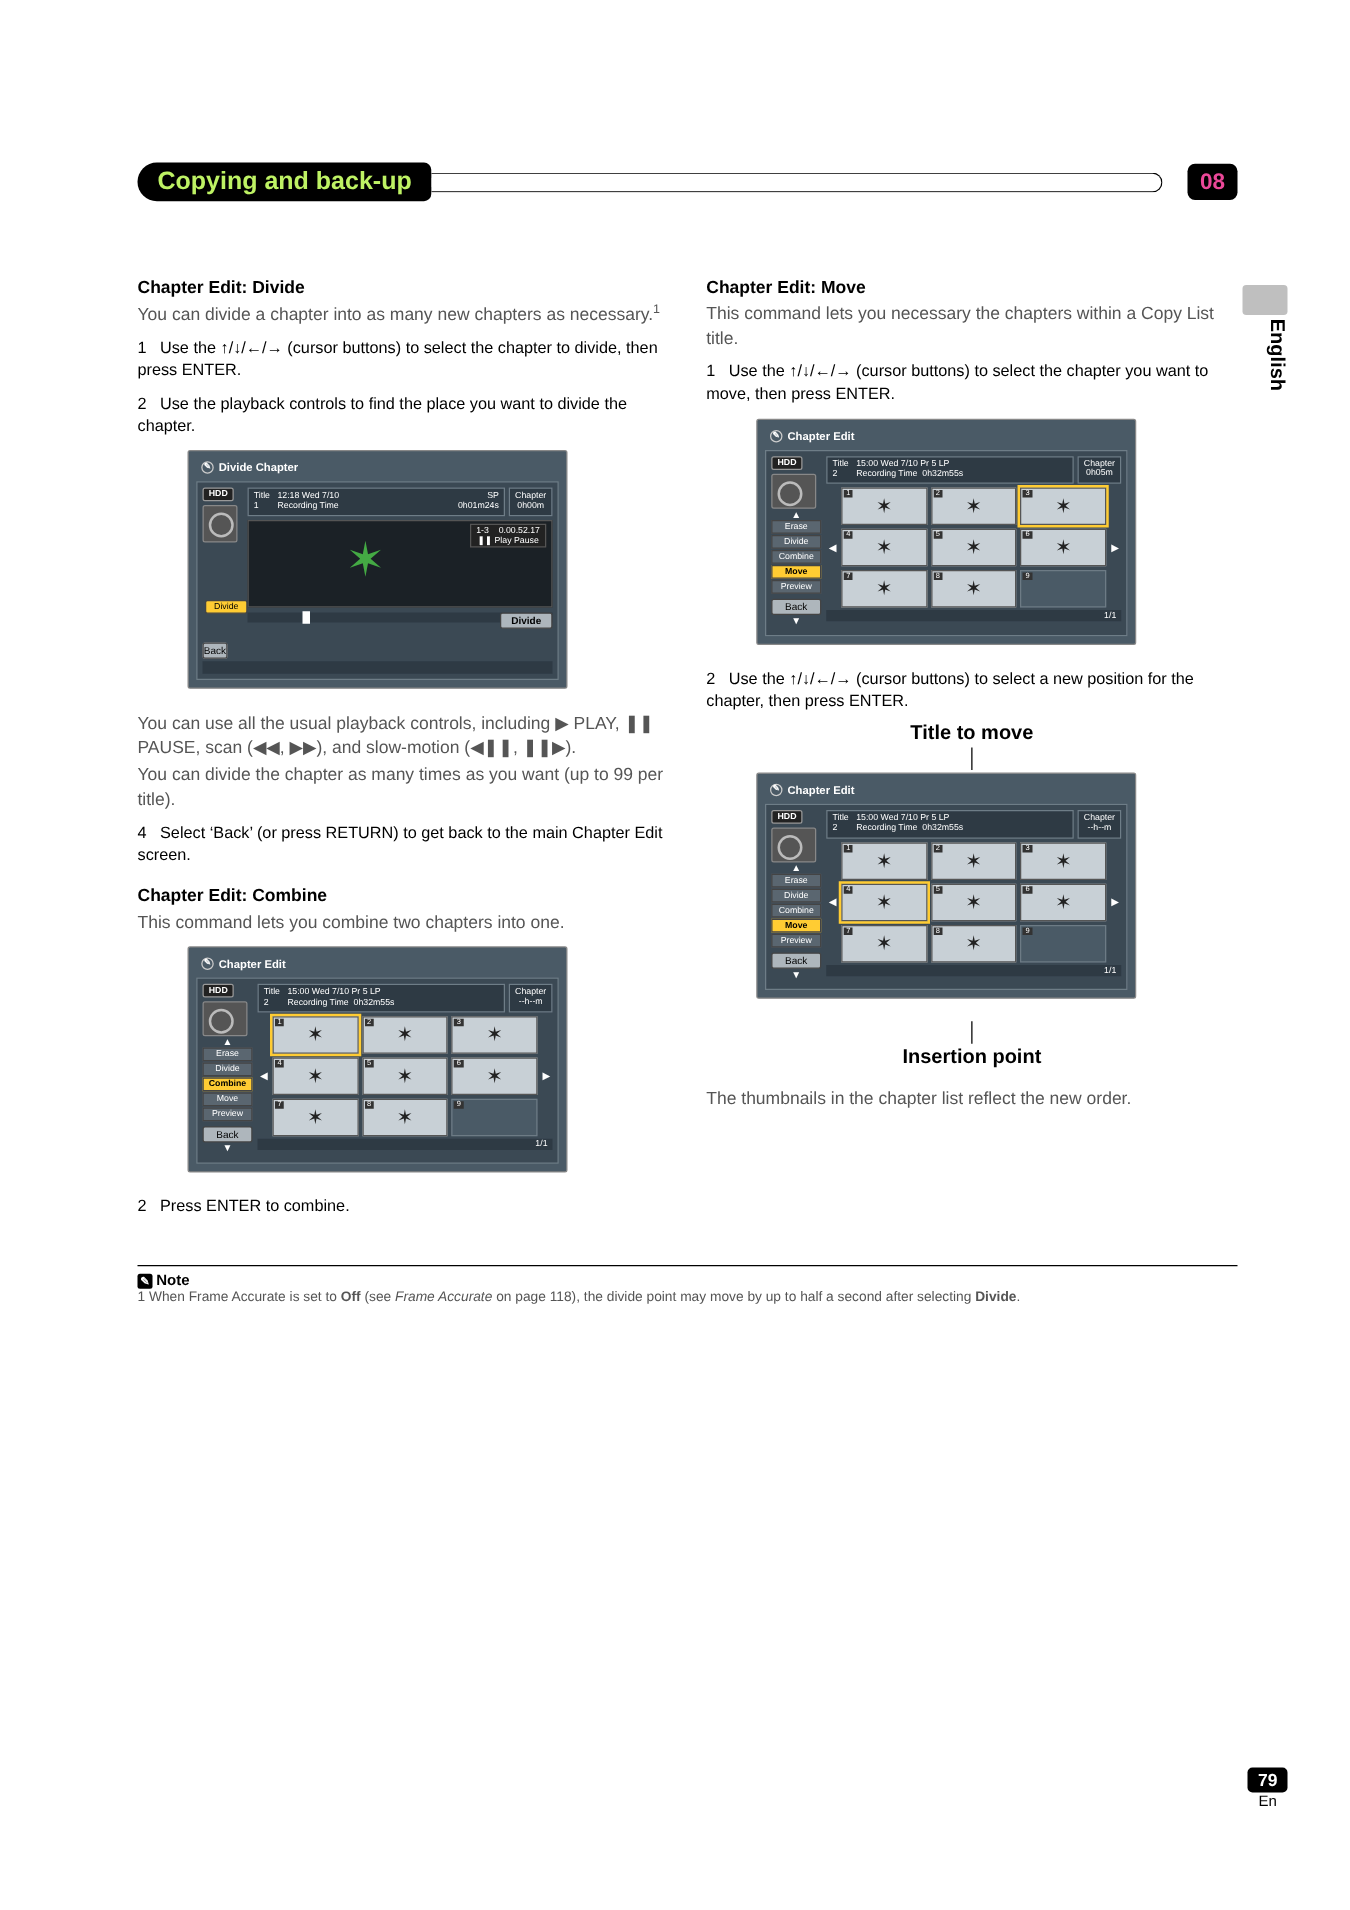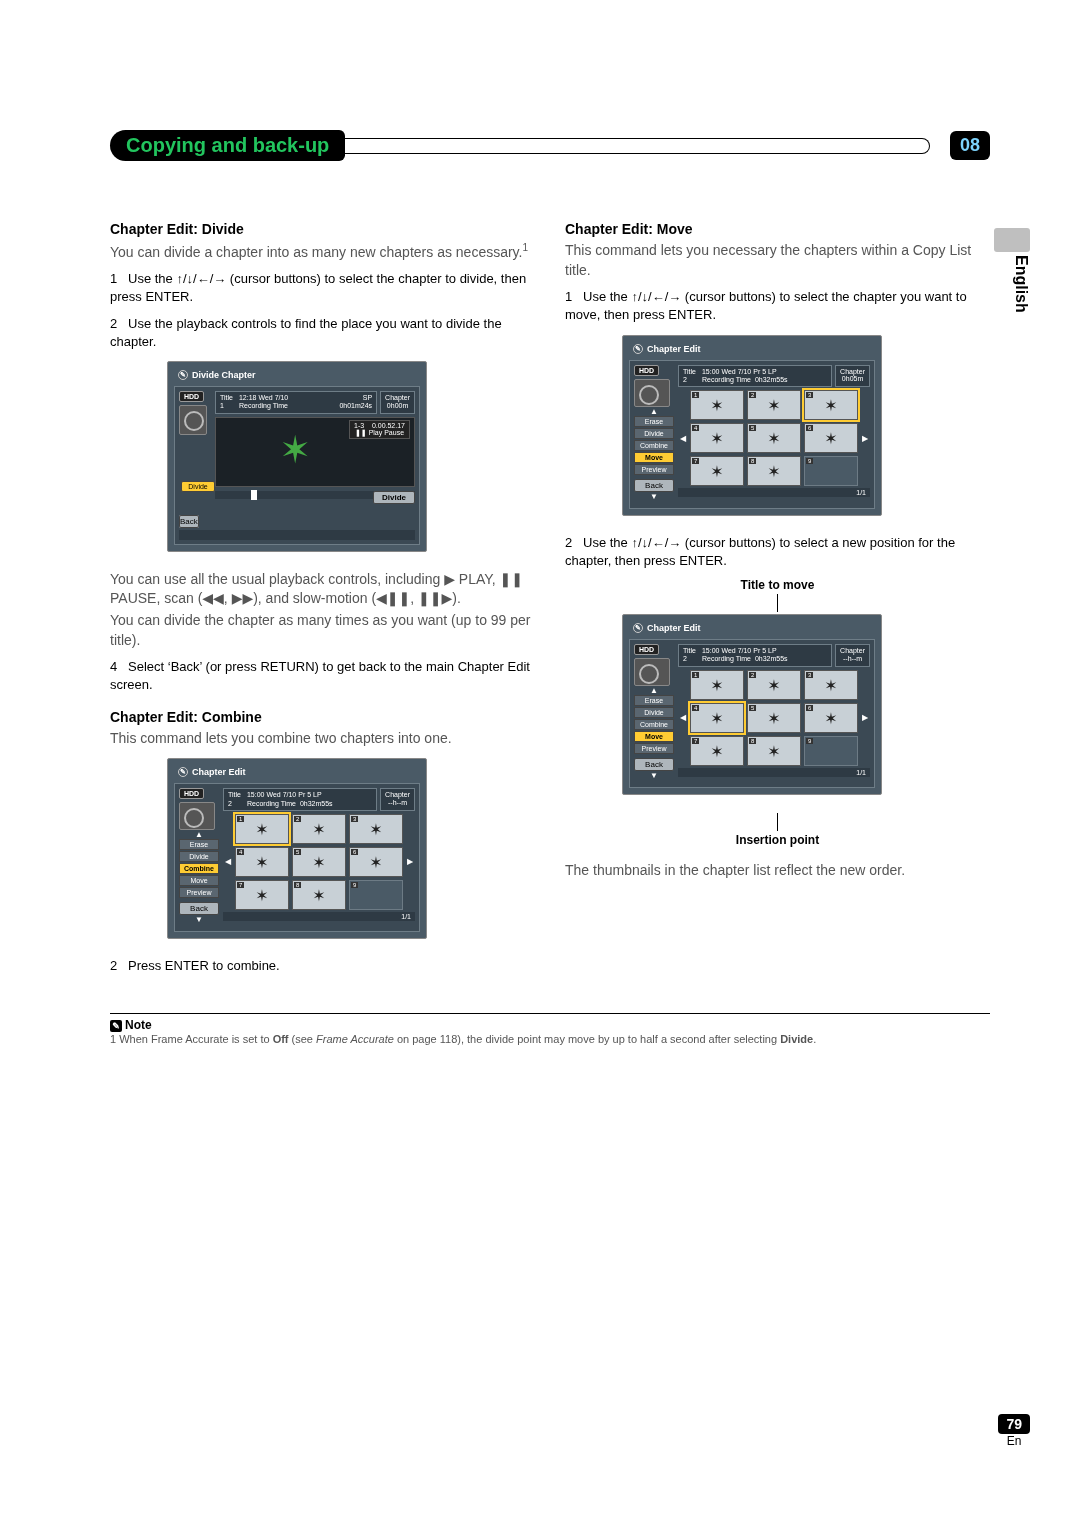--- a/index.html
+++ b/index.html
@@ -13,21 +13,21 @@
     font-size: 14px;
     color: #000;
   }
   .header-row {
     display: flex;
     align-items: center;
     margin-bottom: 60px;
   }
   .header-title {
     background: #000;
-    color: #22c55e;
+    color: #bef264;
     font-weight: bold;
     font-size: 20px;
     padding: 4px 16px 4px 16px;
     border-radius: 16px 6px 6px 16px;
     position: relative;
   }
   .header-title::after {
     content: "";
     position: absolute;
     left: 100%;
@@ -41,21 +41,21 @@
     border-bottom: 1px solid #000;
     height: 16px;
     border-radius: 0 10px 10px 0;
     border-right: 1px solid #000;
     margin-left: 0px;
     position: relative;
     top: 0;
   }
   .page-chip {
     background: #000;
-    color: #7dd3fc;
+    color: #ec4899;
     font-weight: bold;
     font-size: 18px;
     padding: 4px 10px;
     border-radius: 6px;
     margin-left: 20px;
   }
   .columns {
     display: flex;
     gap: 30px;
   }
@@ -79,22 +79,22 @@
     font-size: 13px;
     line-height: 1.4;
     margin-bottom: 8px;
   }
   .step .num {
     display: inline-block;
     width: 18px;
   }
   sup { font-size: 10px; vertical-align: super; }
   .fig {
-    margin: 10px auto 18px 57px;
-    width: 260px;
+    margin: 10px auto 18px 40px;
+    width: 304px;
   }
   .fig-box {
     background: #4a5a66;
     border: 1px solid #888;
     border-radius: 2px;
     padding: 6px;
     font-size: 8px;
     color: #fff;
   }
   .fig-titlebar {
@@ -284,21 +284,21 @@
     margin-top:2px;
   }
   .nav-tri {
     width:10px;
     display:flex;align-items:center;justify-content:center;
     color:#fff;font-size:8px;
   }
 
   .label-line {
     font-weight:bold;
-    font-size:12px;
+    font-size:16px;
   }
 
   .lang-tab {
     position:absolute;
     right: 50px;
     top: 255px;
     writing-mode: vertical-rl;
     font-weight:bold;
     font-size:16px;
     background:#fff;

